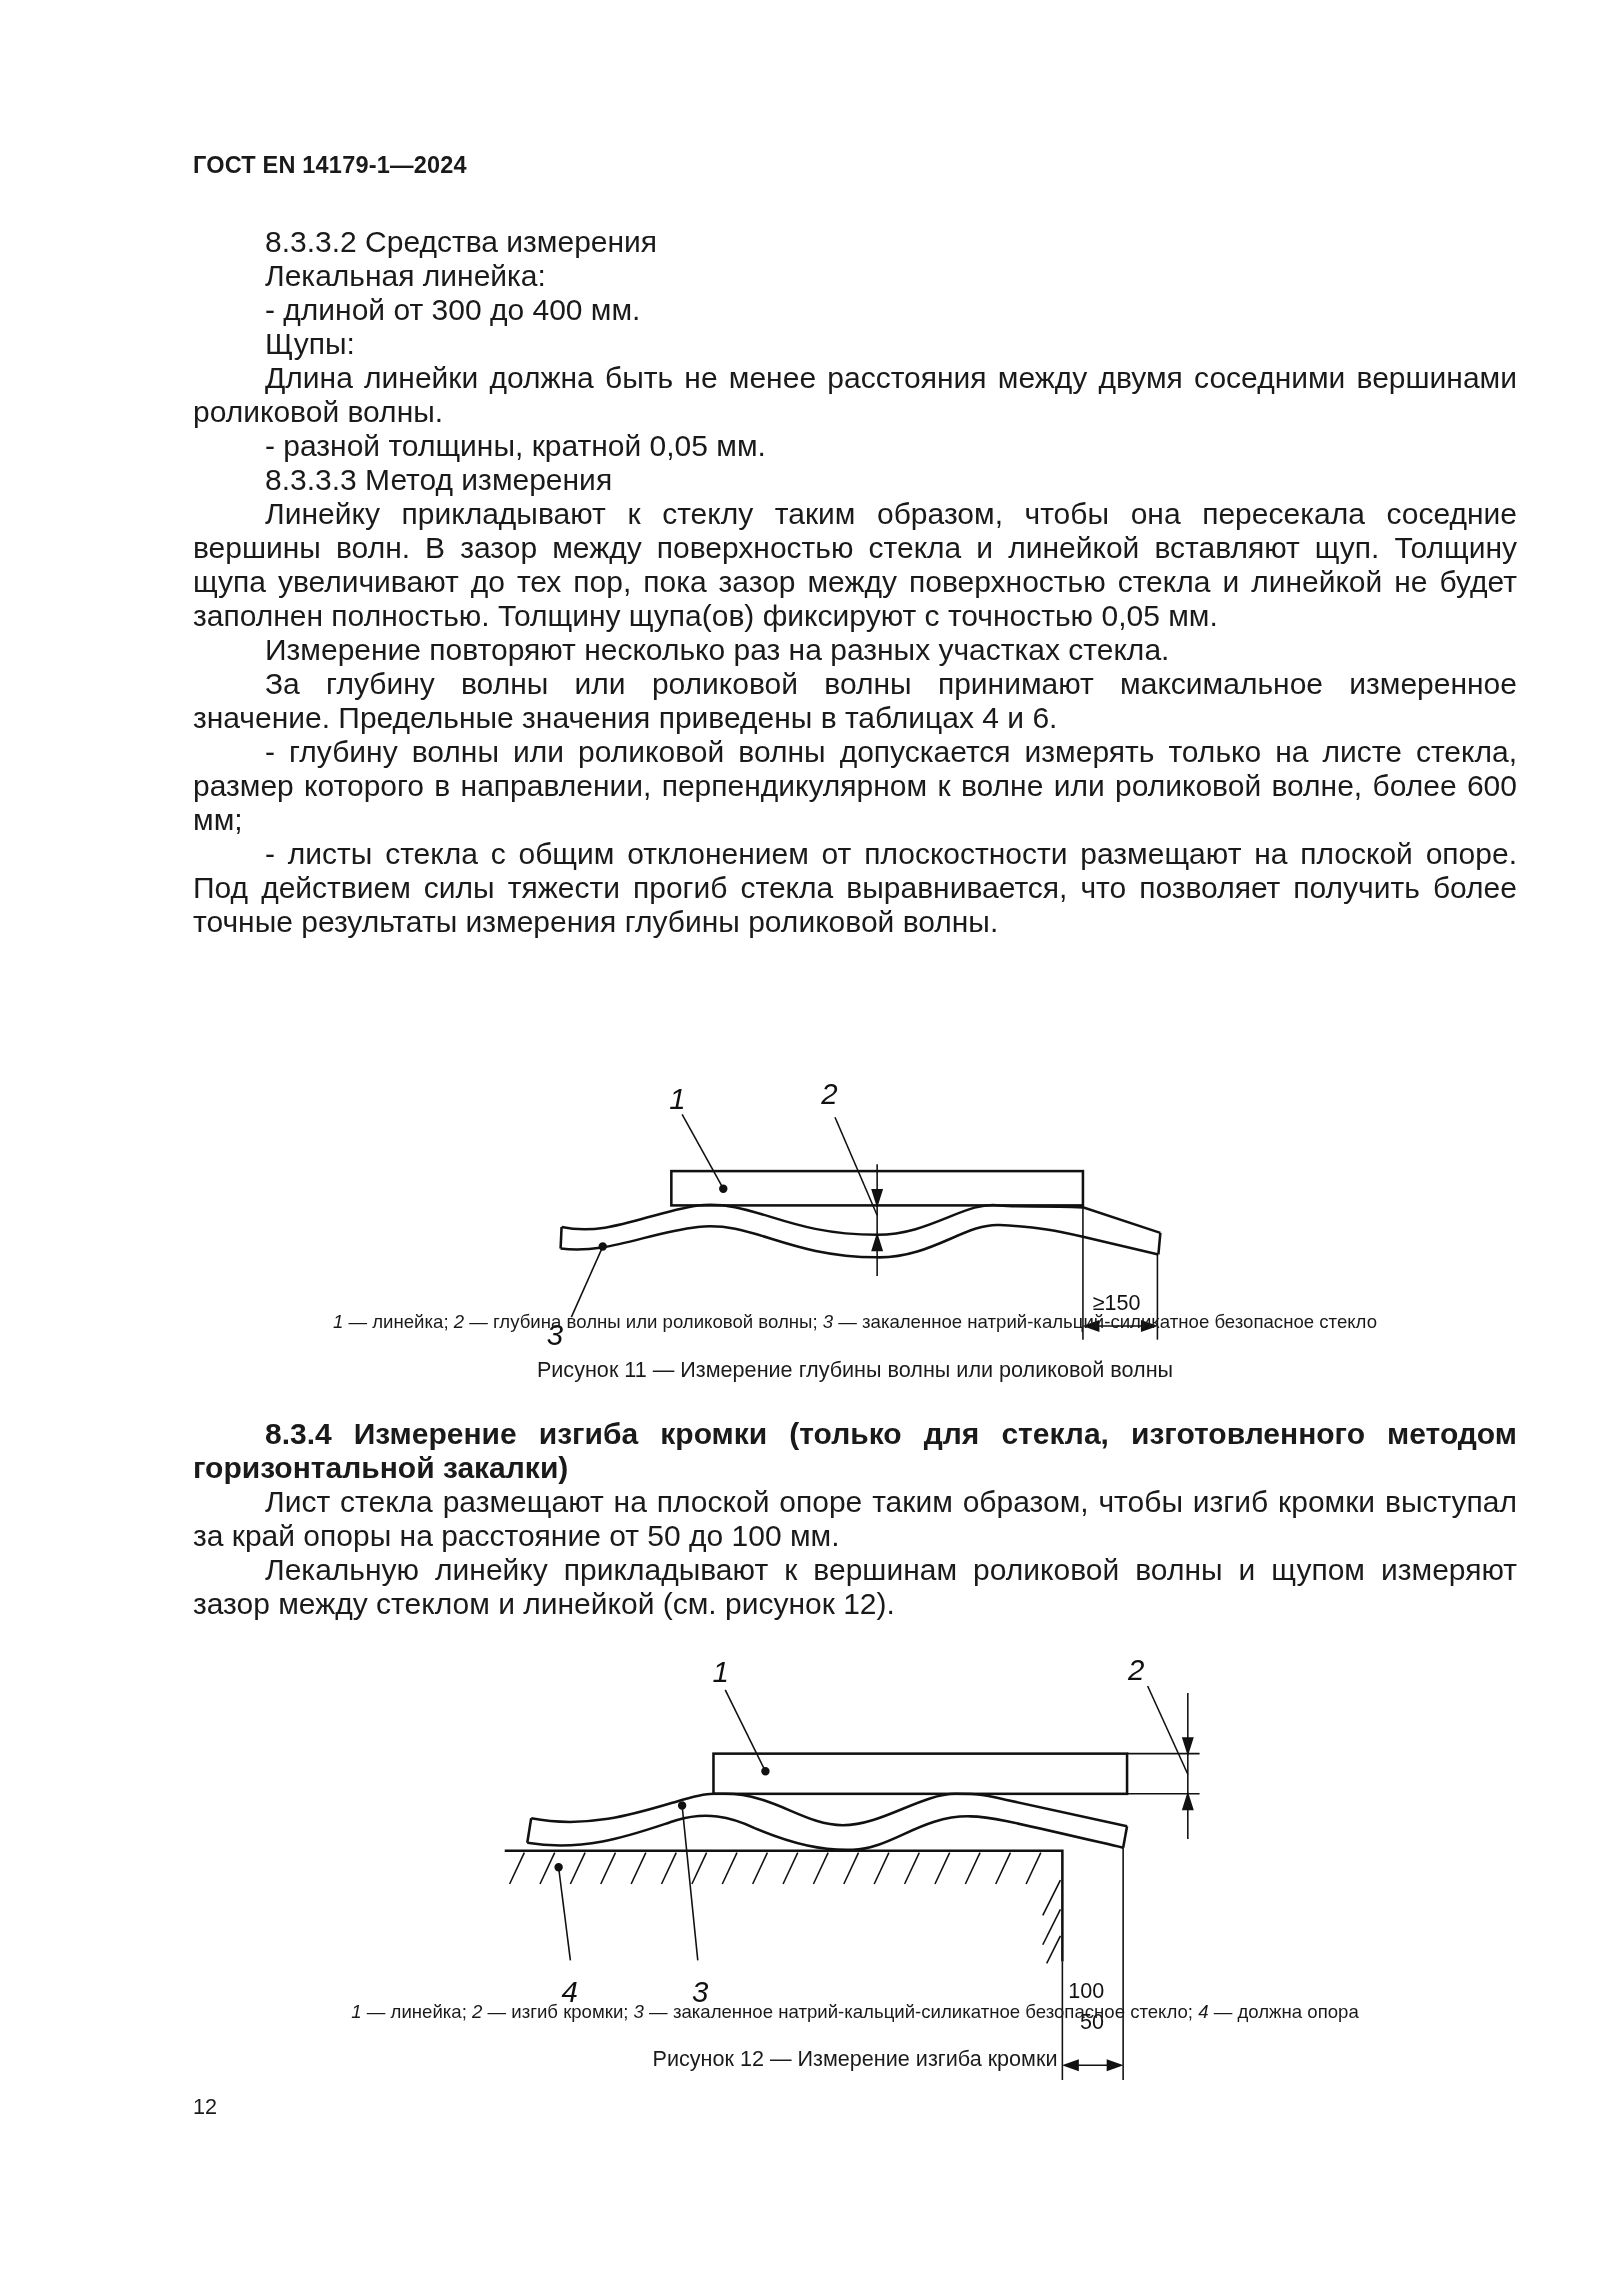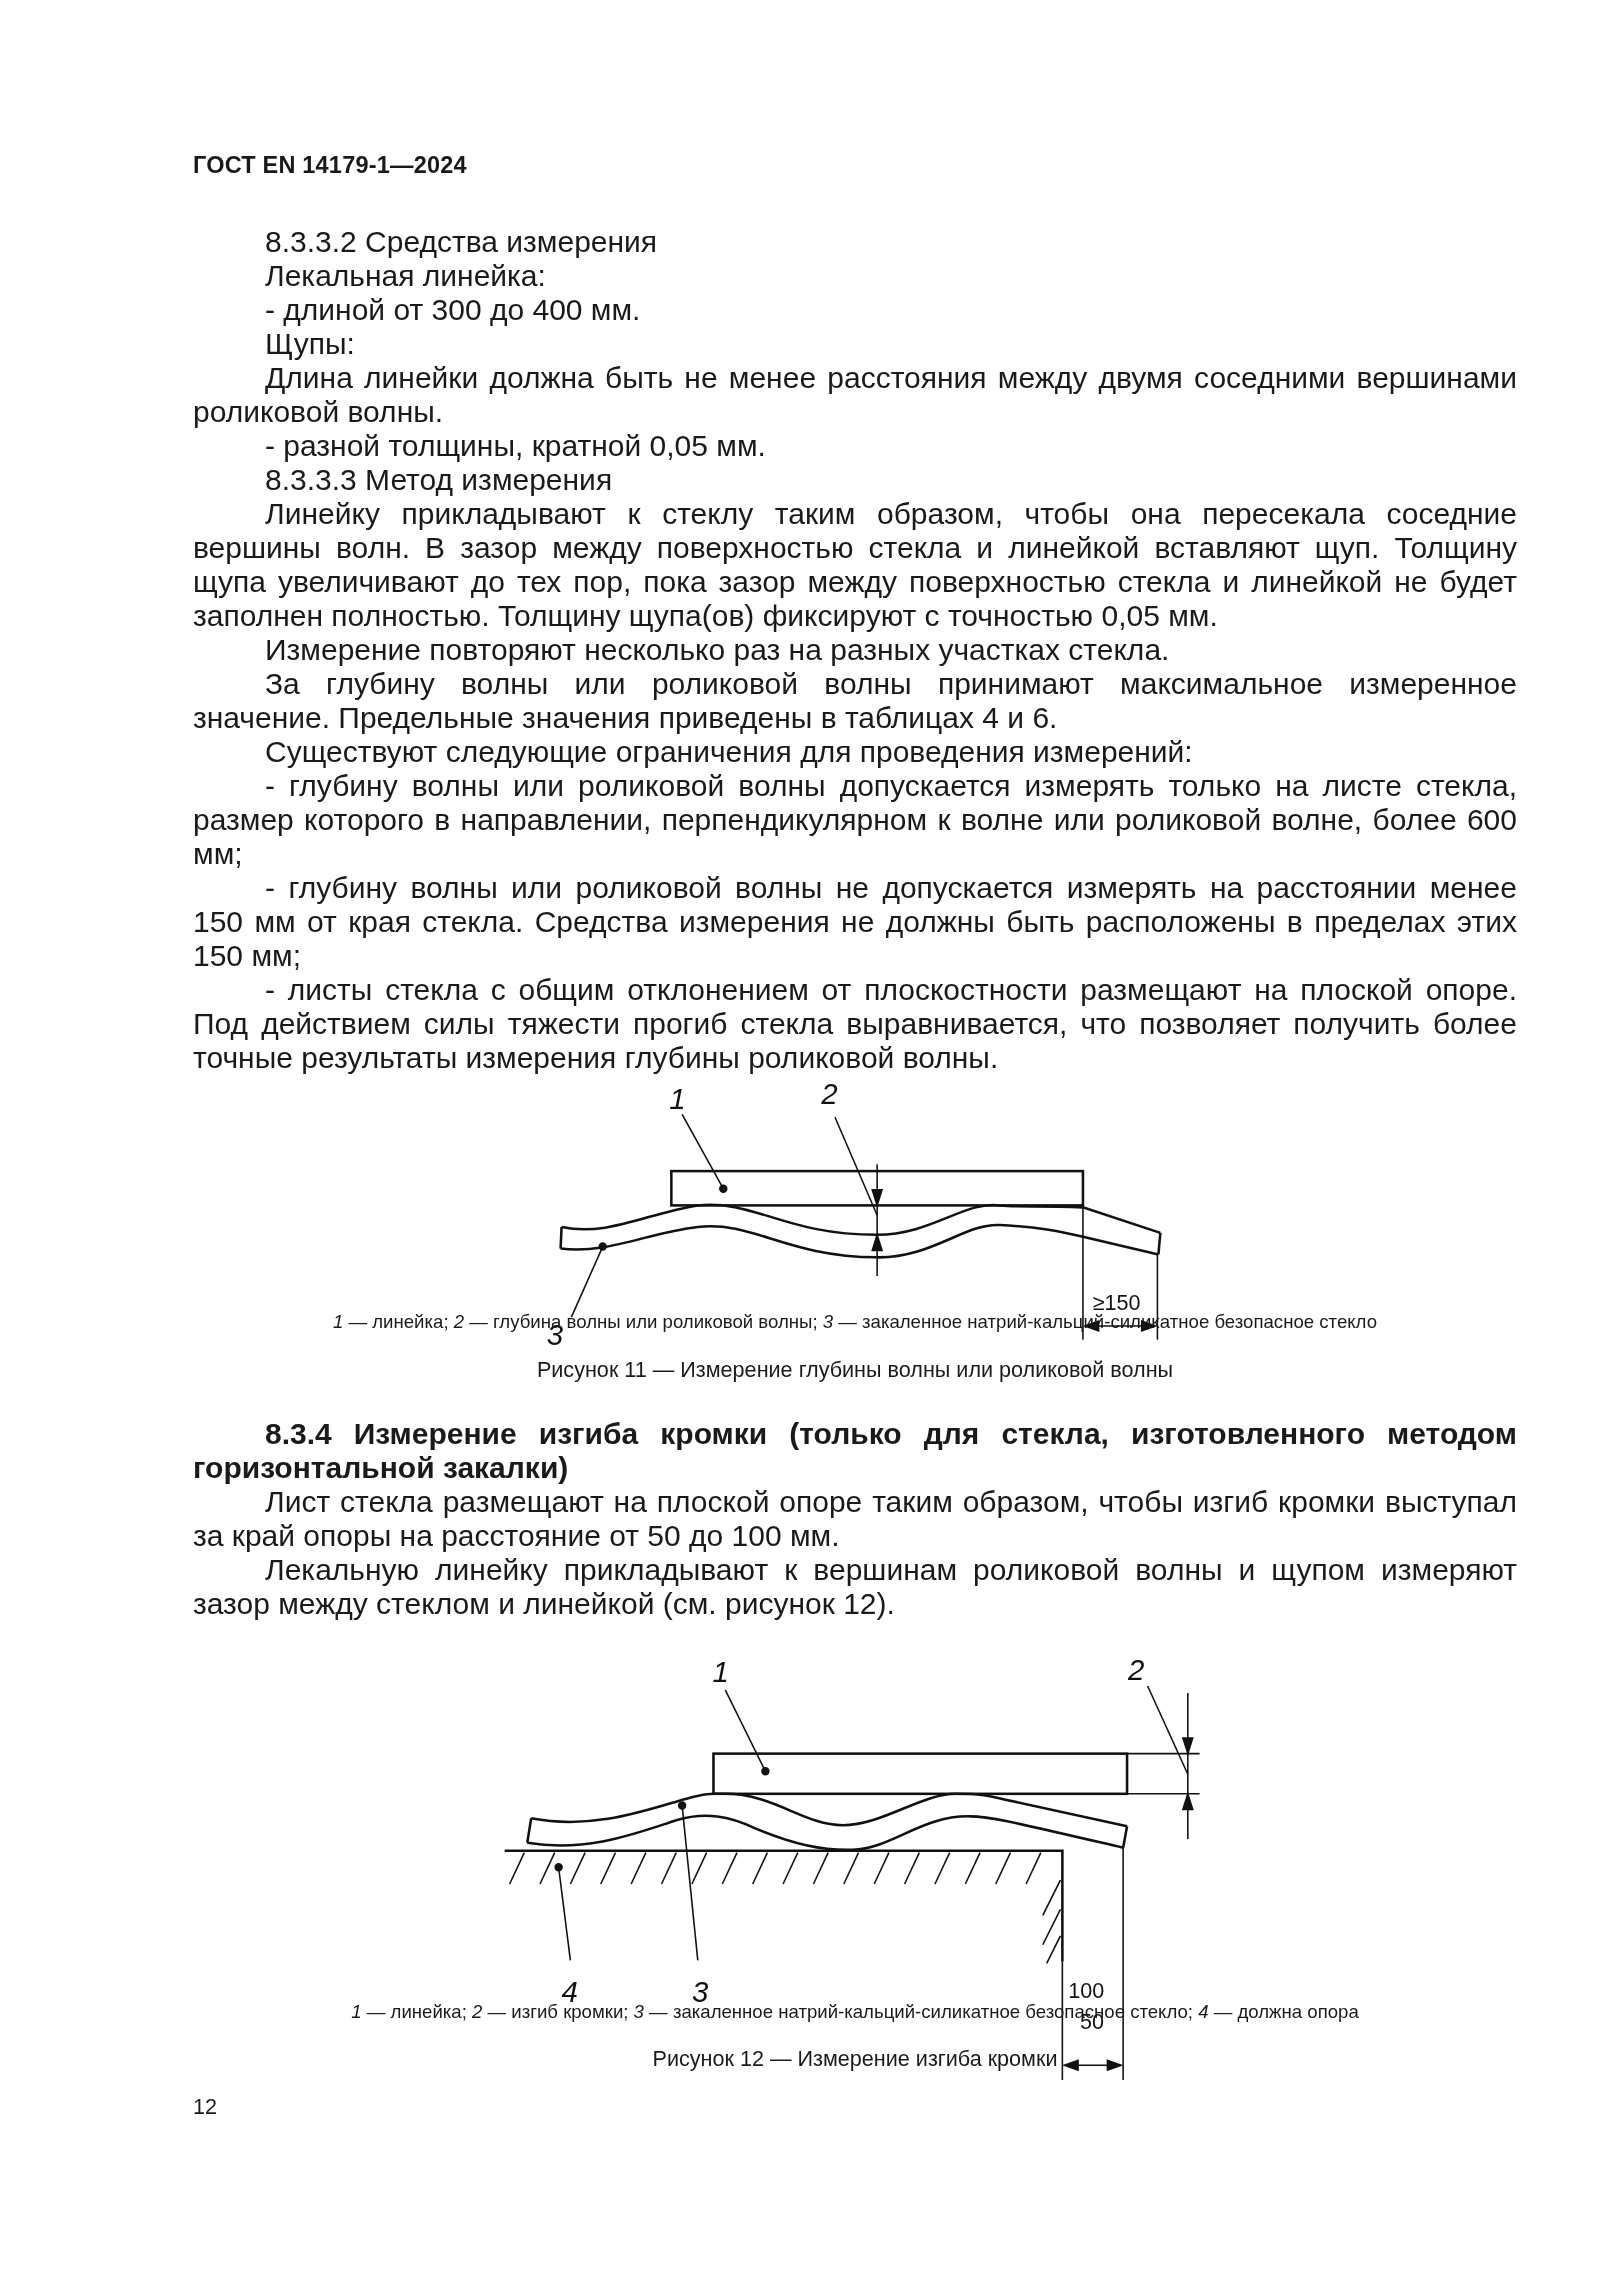--- a/index.html
+++ b/index.html
@@ -27,23 +27,21 @@
   <p class="p last">8.3.3.2  Средства измерения</p>
   <p class="p last">Лекальная линейка:</p>
   <p class="p last">-  длиной от 300 до 400 мм.</p>
   <p class="p last">Щупы:</p>
   <p class="p last">Длина линейки должна быть не менее расстояния между двумя соседними вершинами роликовой волны.</p>
   <p class="p last">-  разной толщины, кратной 0,05 мм.</p>
   <p class="p last">8.3.3.3  Метод измерения</p>
   <p class="p last">Линейку прикладывают к стеклу таким образом, чтобы она пересекала соседние вершины волн. В зазор между поверхностью стекла и линейкой вставляют щуп. Толщину щупа увеличивают до тех пор, пока зазор между поверхностью стекла и линейкой не будет заполнен полностью. Толщину щупа(ов) фиксируют с точностью 0,05 мм.</p>
   <p class="p last">Измерение повторяют несколько раз на разных участках стекла.</p>
   <p class="p last">За глубину волны или роликовой волны принимают максимальное измеренное значение. Предельные значения приведены в таблицах 4 и 6.</p>
-  <p class="p last">Существуют следующие ограничения для проведения измерений:</p>
   <p class="p last">-  глубину волны или роликовой волны допускается измерять только на листе стекла, размер которого в направлении, перпендикулярном к волне или роликовой волне, более 600 мм;</p>
-  <p class="p last">-  глубину волны или роликовой волны не допускается измерять на расстоянии менее 150 мм от края стекла. Средства измерения не должны быть расположены в пределах этих 150 мм;</p>
   <p class="p last">-  листы стекла с общим отклонением от плоскостности размещают на плоской опоре. Под действием силы тяжести прогиб стекла выравнивается, что позволяет получить более точные результаты измерения глубины роликовой волны.</p>
 </div>
 
 <svg class="fig" width="1621" height="1372" style="pointer-events:none;" viewBox="0 0 1654 1400">
   <g fill="none" stroke="#111" stroke-width="2.6">
 
     <rect x="685" y="1195" width="420" height="35"></rect>
 
     <path d="M573 1252 C 620 1262, 660 1238, 712 1230 C 770 1224, 800 1260, 895 1260 C 950 1260, 985 1225, 1020 1230 C 1040 1232, 1060 1230, 1105 1232 L 1184 1258"></path>
 

